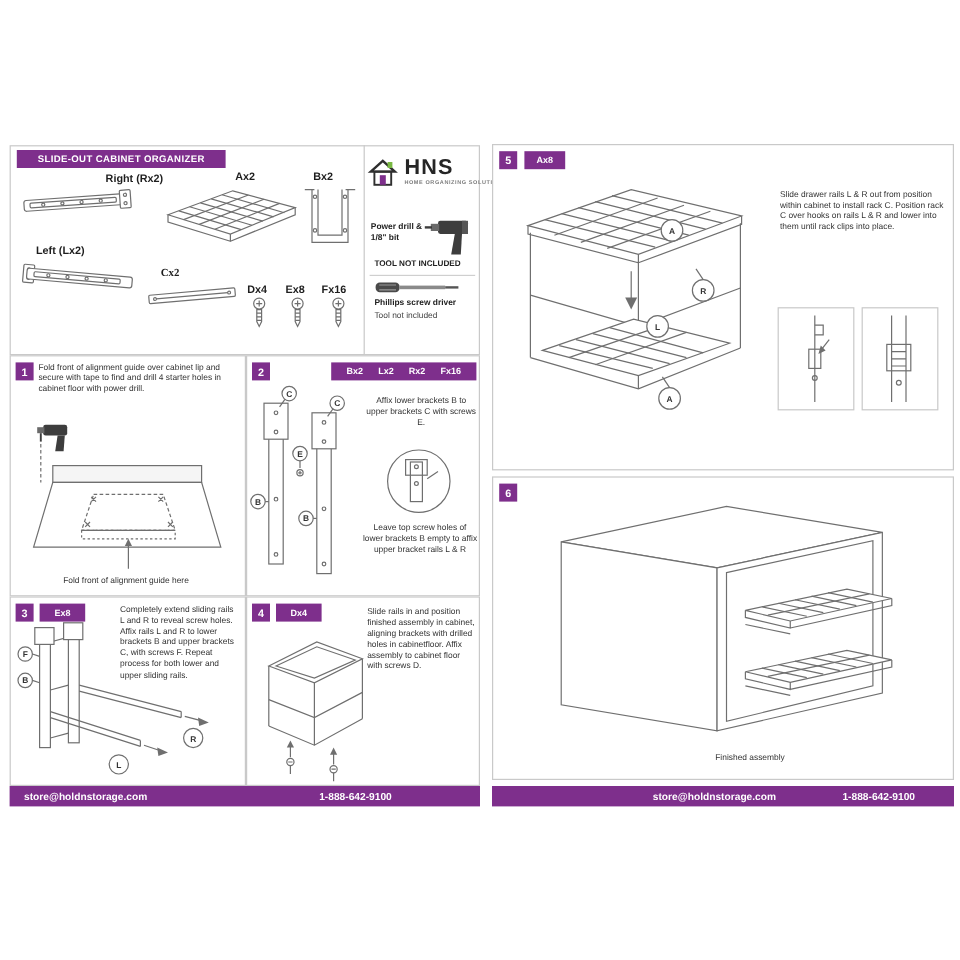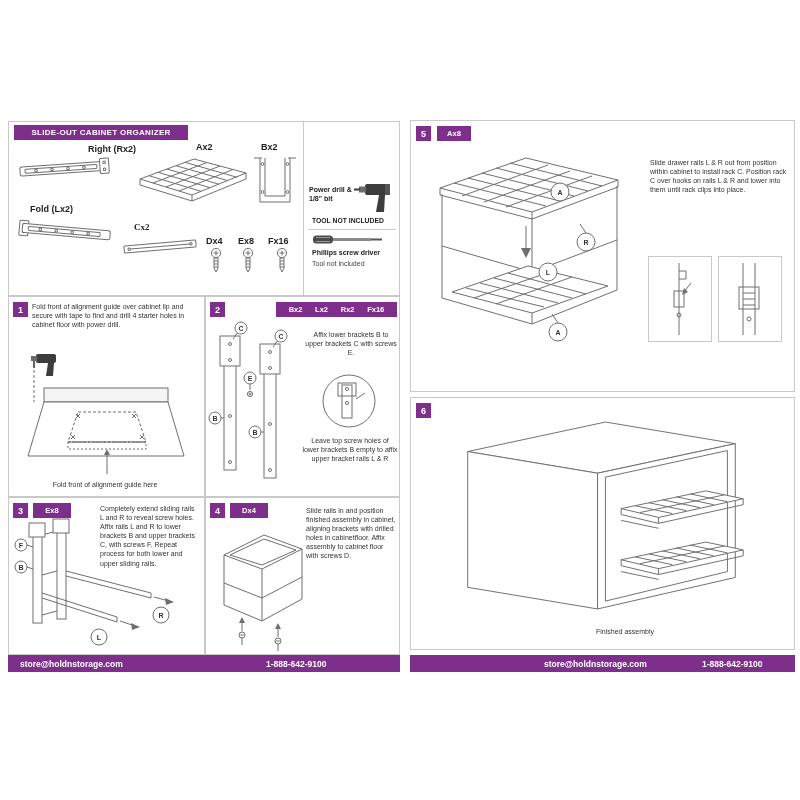--- a/index.html
+++ b/index.html
@@ -44,21 +44,21 @@
       <circle class="ln" cx="20" cy="15.5" r="1.3"></circle>
         <circle class="ln" cx="36" cy="15.5" r="1.3"></circle>
       <circle class="ln" cx="52" cy="15.5" r="1.3"></circle>
         <circle class="ln" cx="68" cy="15.5" r="1.3"></circle>
       <rect class="lnf" x="84" y="8" width="9" height="15" rx="1"></rect>
       <circle class="ln" cx="88.5" cy="12" r="1.3"></circle>
         <circle class="ln" cx="88.5" cy="19" r="1.3"></circle>
     </g>
   </svg>
 
-  <div class="partlabel" style="left:30px;top:204px;">Fold (Lx2)</div>
+  <div class="partlabel" style="left:30px;top:204px;">Left (Lx2)</div>
   <svg class="abs" style="left:12px;top:214px;" width="104" height="40" viewBox="0 0 104 40">
     <g transform="rotate(5 52 20)">
       <rect class="lnf" x="7" y="10" width="9" height="15" rx="1"></rect>
       <circle class="ln" cx="11.5" cy="14" r="1.3"></circle>
         <circle class="ln" cx="11.5" cy="21" r="1.3"></circle>
       <rect class="lnf" x="10" y="13" width="88" height="9" rx="2"></rect>
       <rect class="ln" x="16" y="15.5" width="72" height="4" rx="1"></rect>
       <circle class="ln" cx="28" cy="17.5" r="1.3"></circle>
         <circle class="ln" cx="44" cy="17.5" r="1.3"></circle>
       <circle class="ln" cx="60" cy="17.5" r="1.3"></circle>
@@ -110,20 +110,30 @@
       <path class="ln" d="M5,14 H9 M5,17 H9 M5,20 H9"></path>
   </svg>
   <div class="partlabel" style="left:268px;top:236px;">Fx16</div>
   <svg class="abs" style="left:275px;top:247px;" width="14" height="28" viewBox="0 0 14 28">
     <circle class="lnf" cx="7" cy="6" r="4.6"></circle>
       <path class="ln" d="M4.5,6 H9.5 M7,3.5 V8.5"></path>
     <path class="lnf" d="M5,11 L5,21 L7,25 L9,21 L9,11 Z"></path>
       <path class="ln" d="M5,14 H9 M5,17 H9 M5,20 H9"></path>
   </svg>
 
+  <div class="abs" style="left:306px;top:129px;width:92px;height:34px;">
+    <svg style="position:absolute;left:0;top:2px;" width="26" height="26" viewBox="0 0 26 26">
+      <polygon points="3,12 13,3 23,12" fill="none" stroke="#2f2f2f" stroke-width="2"></polygon>
+      <rect x="17" y="4" width="4" height="5" fill="#79b843"></rect>
+      <rect x="6" y="12" width="14" height="11" fill="none" stroke="#2f2f2f" stroke-width="1.6"></rect>
+      <rect x="10.5" y="15" width="5" height="8" fill="#7e2f8c"></rect>
+    </svg>
+    <div style="position:absolute;left:31px;top:0;font-size:18px;font-weight:bold;color:#252525;letter-spacing:1px;">HNS</div>
+    <div style="position:absolute;left:31px;top:20px;font-size:4.6px;color:#7c7c7c;letter-spacing:.5px;font-weight:bold;white-space:nowrap;">HOME ORGANIZING SOLUTIONS</div>
+  </div>
 
   <div class="abs" style="left:309px;top:185px;width:46px;font-size:7px;font-weight:bold;color:#222;line-height:1.3;">Power drill &amp; 1/8" bit</div>
   <svg class="abs" style="left:354px;top:179px;" width="42" height="36" viewBox="0 0 42 36">
     <rect x="11" y="5" width="25" height="11" rx="2" fill="#3d3d3d"></rect>
     <rect x="5" y="7.5" width="7" height="6" fill="#6a6a6a"></rect>
     <rect x="0" y="9.5" width="6" height="2" fill="#3d3d3d"></rect>
     <path d="M25,16 L22,33 L30,33 L31,16 Z" fill="#3d3d3d"></path>
     <rect x="31" y="5" width="5" height="11" fill="#565656"></rect>
   </svg>
   <div class="abs" style="left:312px;top:217px;width:86px;font-size:6.8px;font-weight:bold;color:#222;">TOOL NOT INCLUDED</div>

